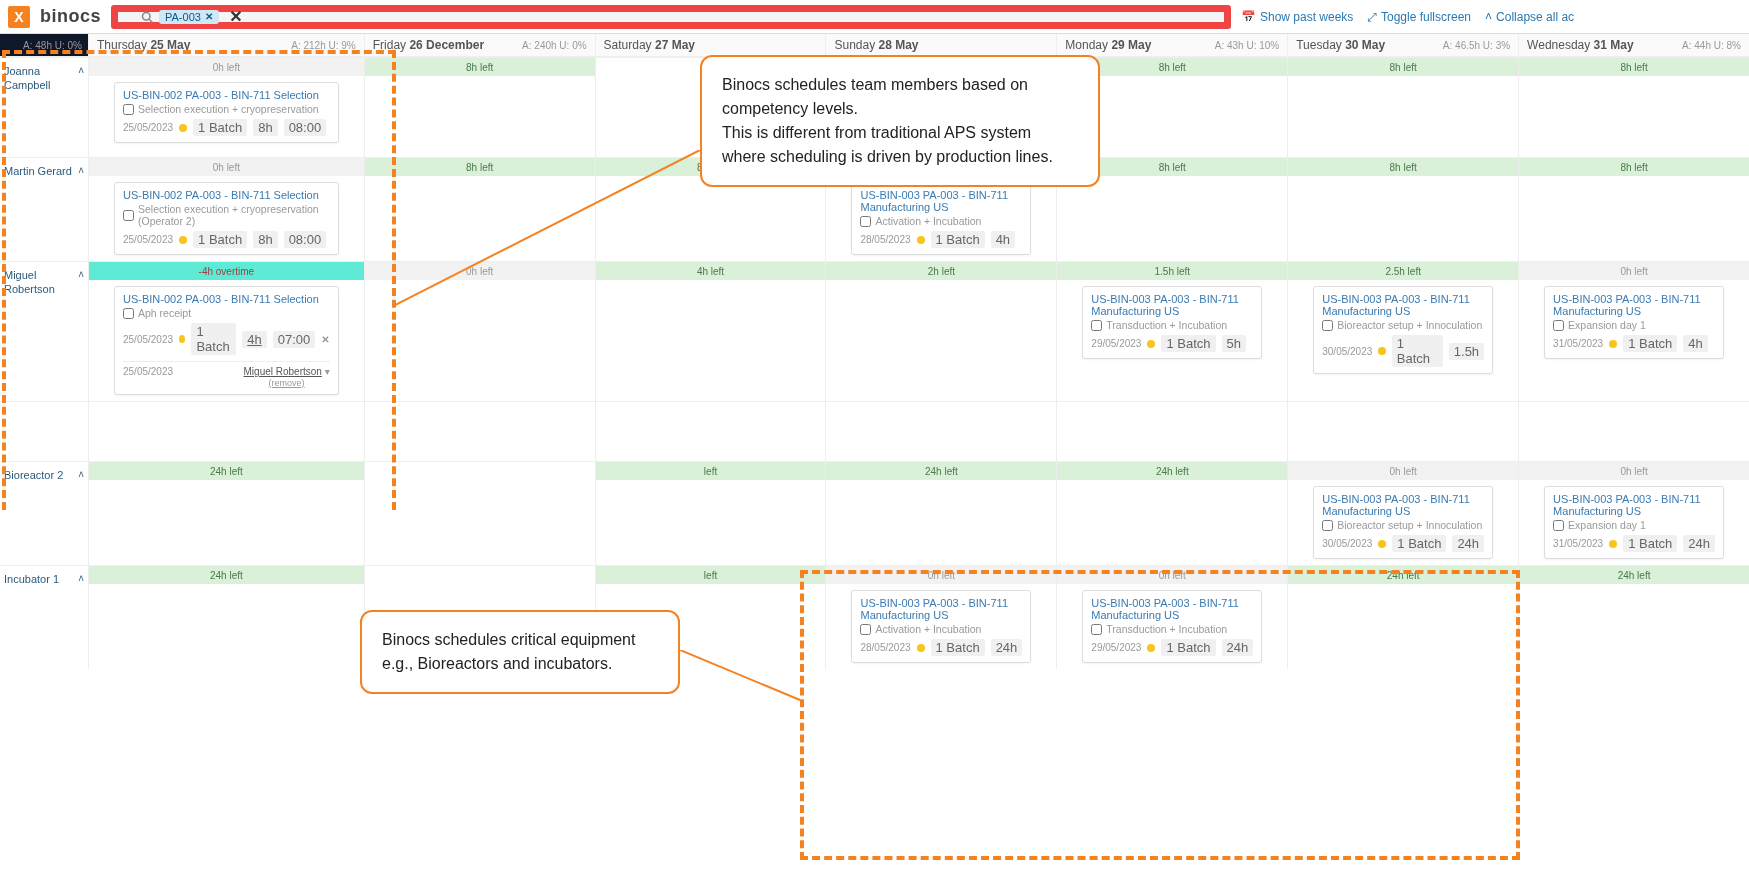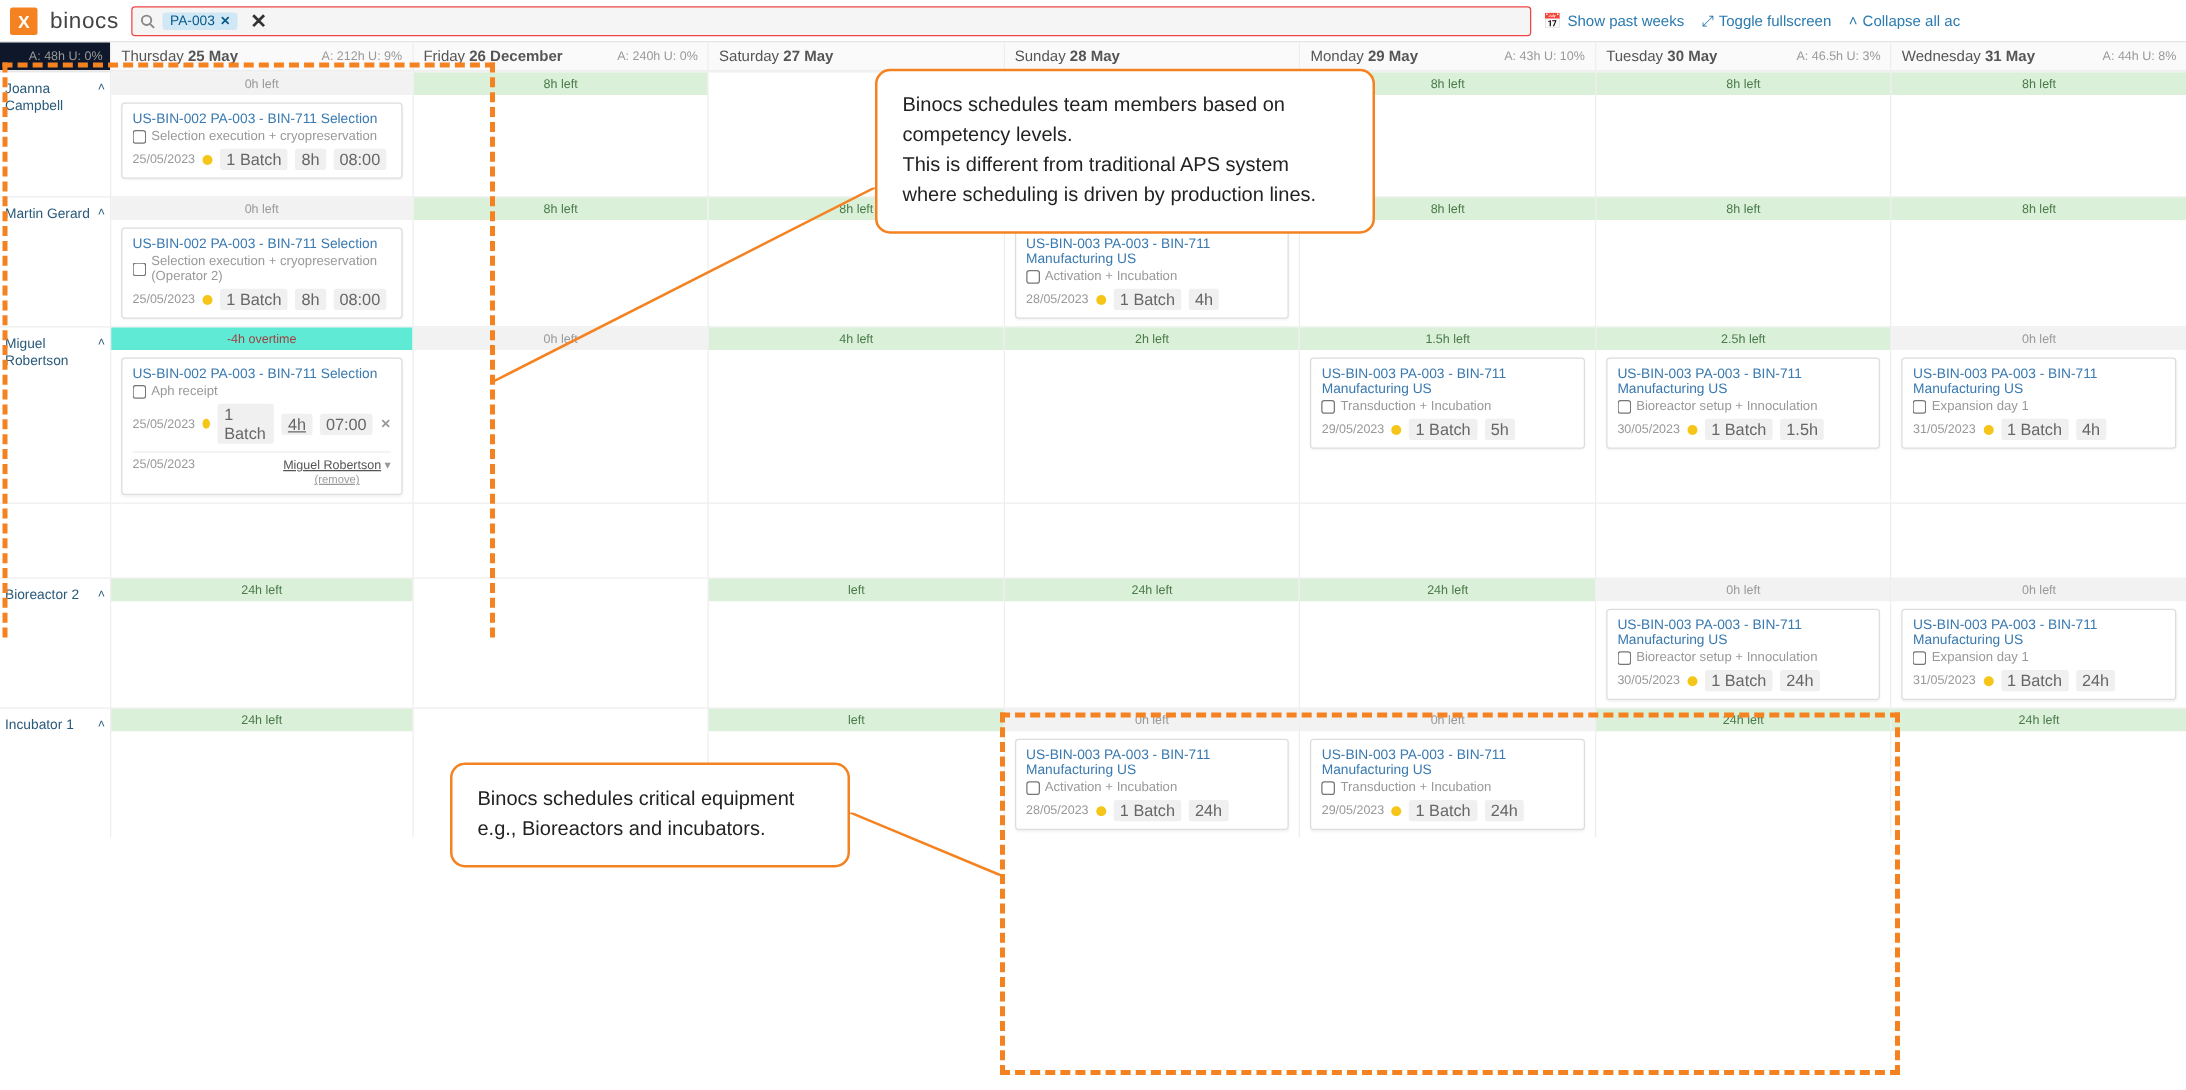--- a/index.html
+++ b/index.html
@@ -1,41 +1,41 @@
 <!DOCTYPE html>
 <html><head>
 <meta charset="utf-8">
 <style>
 * { box-sizing: border-box; margin: 0; padding: 0; }
 body { font-family: -apple-system, BlinkMacSystemFont, "Segoe UI", Arial, sans-serif; font-size: 12px; color: #333; background: #fff; width: 1749px; }
 .topbar { display: flex; align-items: center; height: 34px; border-bottom: 1px solid #ddd; padding: 0 8px; gap: 10px; }
 .logo-box { width: 22px; height: 22px; background: #f58220; color: #fff; font-weight: bold; display: flex; align-items: center; justify-content: center; border-radius: 2px; font-size: 14px; }
-.brand { font-size: 18px; color: #444; letter-spacing: 0.5px; }
-.search-wrap { flex: 1; display: flex; align-items: center; background: #f5f5f5; border: 1px solid #ef4444; border-radius: 3px; height: 24px; padding: 0 6px; gap: 6px; max-width: 1120px; }
+.brand { font-size: 18px; color: #444; letter-spacing: 0.5px; font-weight: bold; }
+.search-wrap { flex: 1; display: flex; align-items: center; background: #f5f5f5; border: 7px solid #ef4444; border-radius: 3px; height: 24px; padding: 0 23px; gap: 6px; max-width: 1120px; }
 .search-wrap svg { width: 12px; height: 12px; flex-shrink: 0; }
 .chip { background: #d0e8f5; color: #0a5a8a; border-radius: 3px; padding: 1px 6px; font-size: 11px; display: flex; align-items: center; gap: 4px; }
 .chip .x { cursor: pointer; font-weight: bold; font-size: 10px; }
 .search-input { border: none; background: transparent; outline: none; flex: 1; font-size: 12px; color: #888; }
 .clear-x { font-size: 16px; font-weight: bold; cursor: pointer; padding: 0 4px; color:#333;}
 .top-actions { display: flex; gap: 14px; font-size: 12px; color: #2a7ab0; }
 .top-action { cursor: pointer; display: flex; align-items: center; gap: 4px; }
 .grid { display: grid; grid-template-columns: 88px repeat(7, 1fr); }
 .day-header { border-left: 1px solid #eee; border-bottom: 1px solid #eee; padding: 4px 8px; display: flex; justify-content: space-between; align-items: center; font-size: 12px; color: #555; background:#fafafa;}
 .day-header .dname { color: #555; }
 .day-header .dnum { font-weight: 600; color:#555;}
 .day-header .stats { font-size: 10px; color: #999; }
 .corner { background:#0f172a; border-bottom:1px solid #eee; font-size:10px; color:#999; display:flex; align-items:center; justify-content:flex-end; padding:0 6px;}
 .row-label { border-top: 1px solid #eee; padding: 6px 4px; font-size: 11px; color: #2a5a7a; position: relative; line-height:1.3;}
 .row-label .chev { position: absolute; top: 6px; right: 4px; color: #2a5a7a; cursor: pointer; font-size:10px;}
 .cell { border-left: 1px solid #eee; border-top: 1px solid #eee; padding: 0; position: relative; min-height: 100px; }
 .cap-bar { height: 18px; font-size: 10px; display: flex; align-items: center; justify-content: center; color: #4a7a4a; }
 .cap-green { background: #daf0d8; }
 .cap-red { background: #5eead4; color: #a04040; }
 .cap-grey { background: #f2f2f2; color: #999; }
-.card { margin: 6px 8px; border: 1px solid #ddd; border-radius: 3px; background: #fff; padding: 6px 8px; box-shadow: 0 1px 2px rgba(0,0,0,0.05); font-size:11px;}
+.card { margin: 6px 25px; border: 1px solid #ddd; border-radius: 3px; background: #fff; padding: 6px 8px; box-shadow: 0 1px 2px rgba(0,0,0,0.05); font-size:11px;}
 .card-title { color: #3a7ab0; font-size: 11px; margin-bottom: 2px; }
 .card-sub { color: #999; font-size: 10.5px; display: flex; align-items: center; gap: 4px; margin-bottom: 4px; }
 .card-sub input[type=checkbox]{ width:11px; height:11px; }
 .card-foot { display: flex; align-items: center; gap: 6px; font-size: 10px; color: #999; }
 .dot { width: 8px; height: 8px; background: #f5c518; border-radius: 50%; display: inline-block; }
 .badge { background: #f0f0f0; border-radius: 2px; padding: 1px 5px; color: #666; font-size: 13px; }
 .card-extra { border-top: 1px solid #eee; margin-top: 6px; padding-top: 4px; display:flex; justify-content:space-between; align-items:flex-start; font-size:10px; color:#999;}
 .card-extra .assignee { text-decoration: underline; color:#555;}
 .card-extra .remove { color:#999; font-size:9px; text-decoration:underline;}
 .annotation { position: absolute; background: #fff; border: 2px solid #f58220; border-radius: 12px; padding: 16px 20px; font-size: 16px; line-height: 1.5; color: #222; z-index: 50; }

